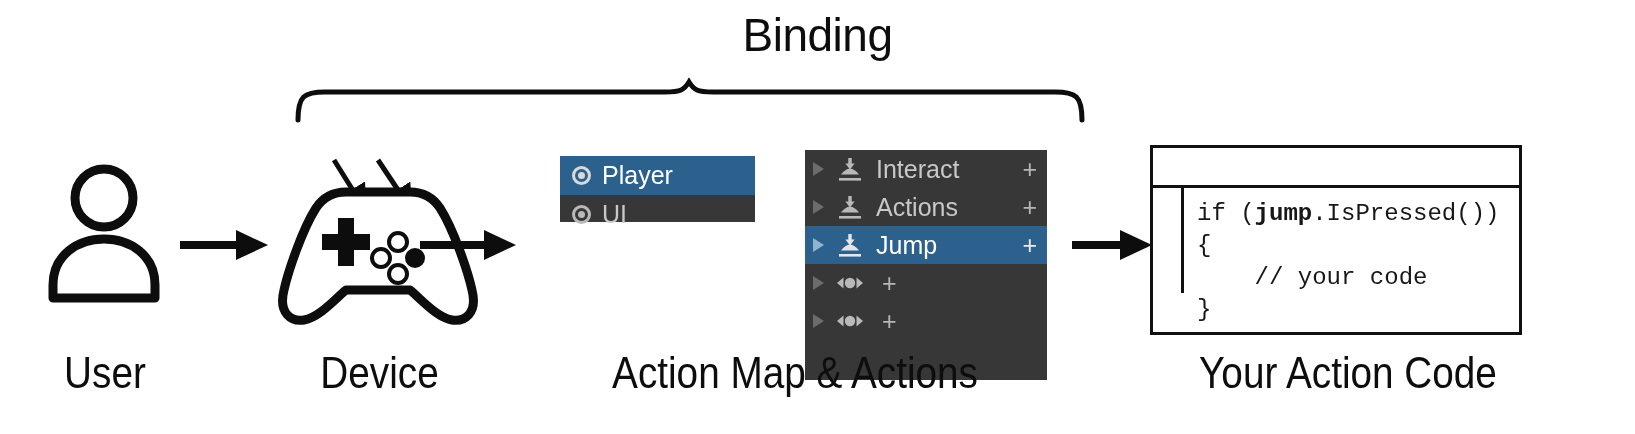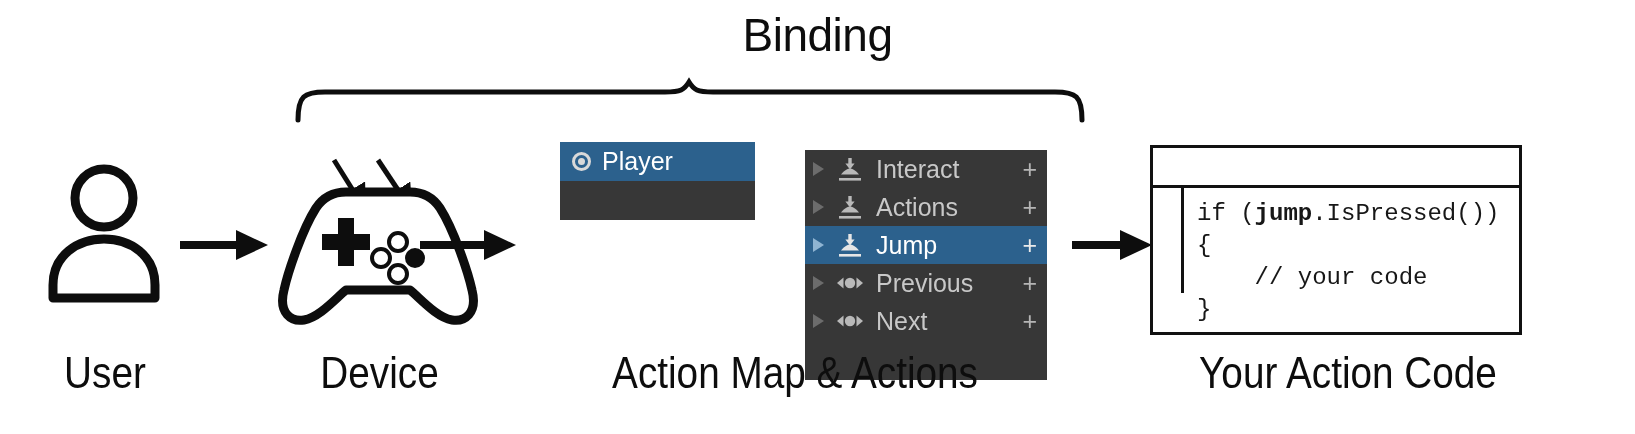--- a/index.html
+++ b/index.html
@@ -40,21 +40,21 @@
     box-sizing:border-box;
     width:100%;
     color:#c8c8c8;
     font-family:"Liberation Sans",sans-serif;
     font-size:25px;
     white-space:nowrap;
   }
   .row.sel{background:#2c618d;color:#ffffff;}
 
   
-  #map-panel{left:560px;top:142px;width:195px;height:78px;}
+  #map-panel{left:560px;top:156px;width:195px;height:66px;}
   #map-panel .row{height:39px;padding-left:12px;}
   .map-icon{
     width:19px;height:19px;border-radius:50%;
     border:3px solid #b9b9b9;
     box-sizing:border-box;
     position:relative;
     margin-right:11px;
     flex:none;
   }
   .map-icon::after{
@@ -158,20 +158,24 @@
     <path d="M66 2 L98 17 L66 32 Z" fill="#0d0d0d"></path>
   </svg>
 
   <div id="map-panel" class="panel">
 
     <div class="row sel">
       <span class="map-icon"></span>
       <span>Player</span>
     </div>
 
+    <div class="row">
+      <span class="map-icon"></span>
+      <span>UI</span>
+    </div>
 
   </div>
 
   <div id="actions-panel" class="panel">
 
     <div class="row">
       <span class="tri"></span>
       <svg class="act-icon" viewBox="0 0 28 24">
         <rect x="3" y="21" width="22" height="2.6" fill="#b9b9b9"></rect>
         <path d="M14 17.6 L4.8 17.6 C4.8 17.6 9.5 11.4 14 11.4 C18.5 11.4 23.2 17.6 23.2 17.6 Z" fill="#b9b9b9"></path>
@@ -206,32 +210,30 @@
       <span class="plus">+</span>
     </div>
 
     <div class="row">
       <span class="tri"></span>
       <svg class="act-icon" viewBox="0 0 28 24">
         <path d="M1 12 L7.5 6.5 L7.5 17.5 Z" fill="#b9b9b9"></path>
         <circle cx="14" cy="12" r="5.2" fill="#b9b9b9"></circle>
         <path d="M27 12 L20.5 6.5 L20.5 17.5 Z" fill="#b9b9b9"></path>
       </svg>
-      <span class="act-label">Previous</span>
       <span class="plus">+</span>
     </div>
 
     <div class="row">
       <span class="tri"></span>
       <svg class="act-icon" viewBox="0 0 28 24">
         <path d="M1 12 L7.5 6.5 L7.5 17.5 Z" fill="#b9b9b9"></path>
         <circle cx="14" cy="12" r="5.2" fill="#b9b9b9"></circle>
         <path d="M27 12 L20.5 6.5 L20.5 17.5 Z" fill="#b9b9b9"></path>
       </svg>
-      <span class="act-label">Next</span>
       <span class="plus">+</span>
     </div>
 
   </div>
 
   <svg class="abs" style="left:1070px;top:228px;" width="84" height="34">
     <path d="M2 17 L54 17" stroke="#0d0d0d" stroke-width="8" fill="none"></path>
     <path d="M50 2 L82 17 L50 32 Z" fill="#0d0d0d"></path>
   </svg>
 

